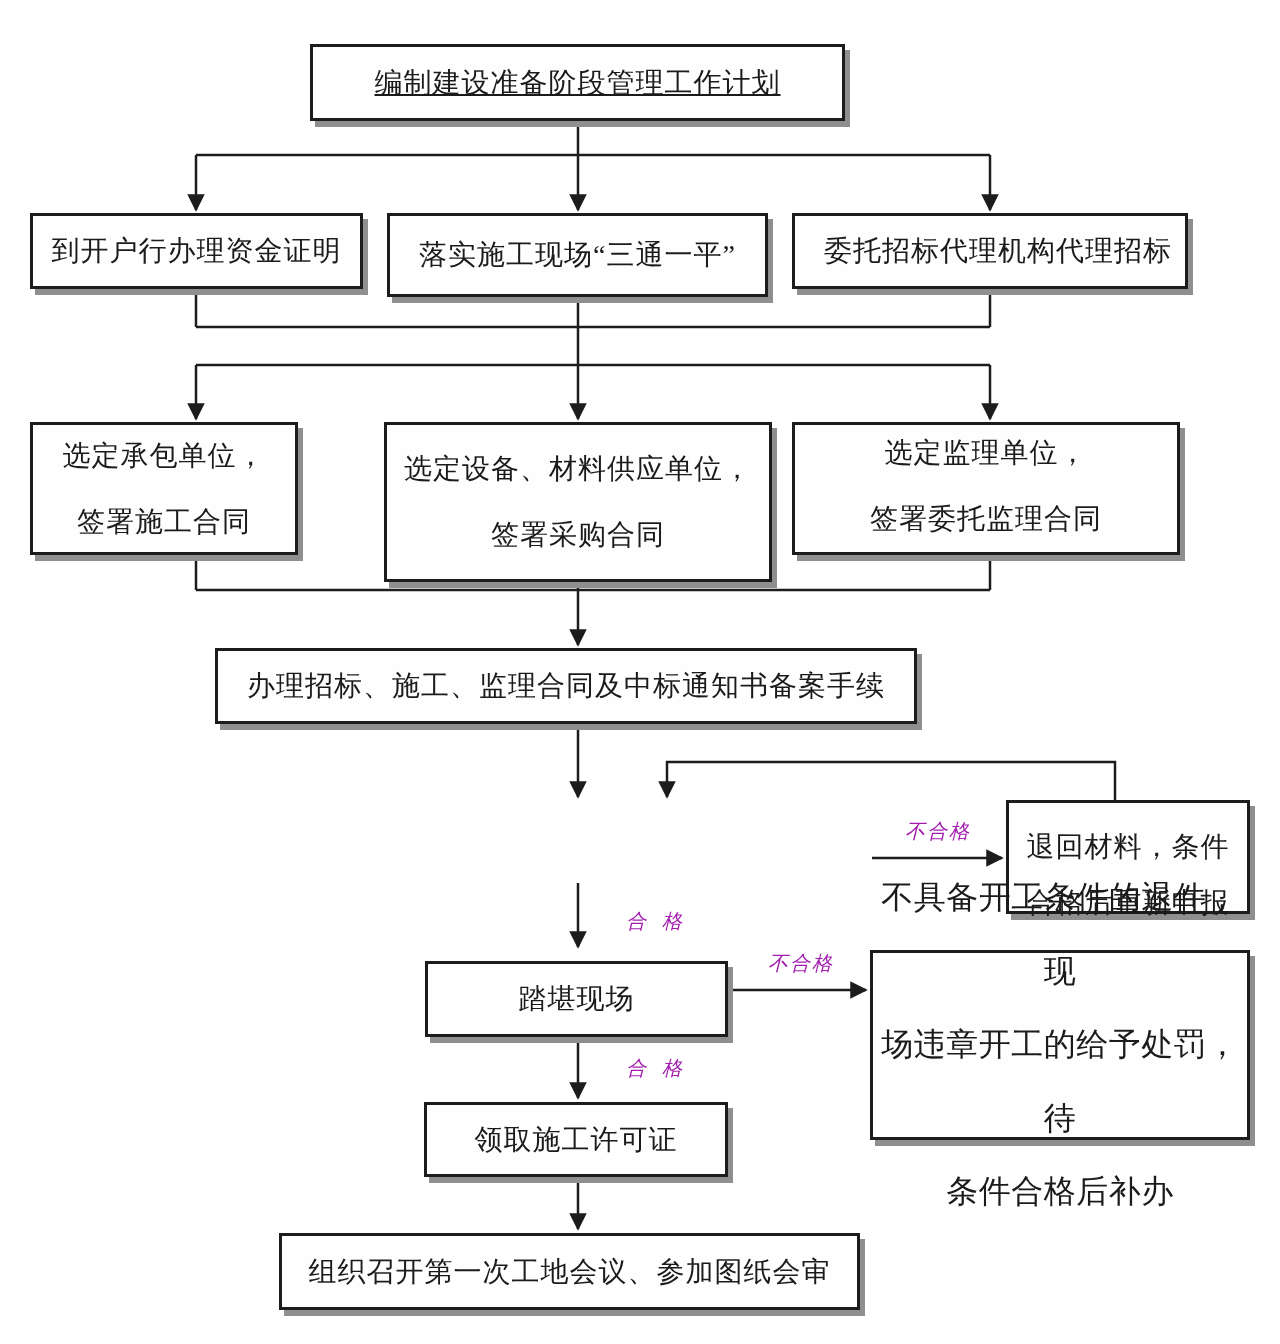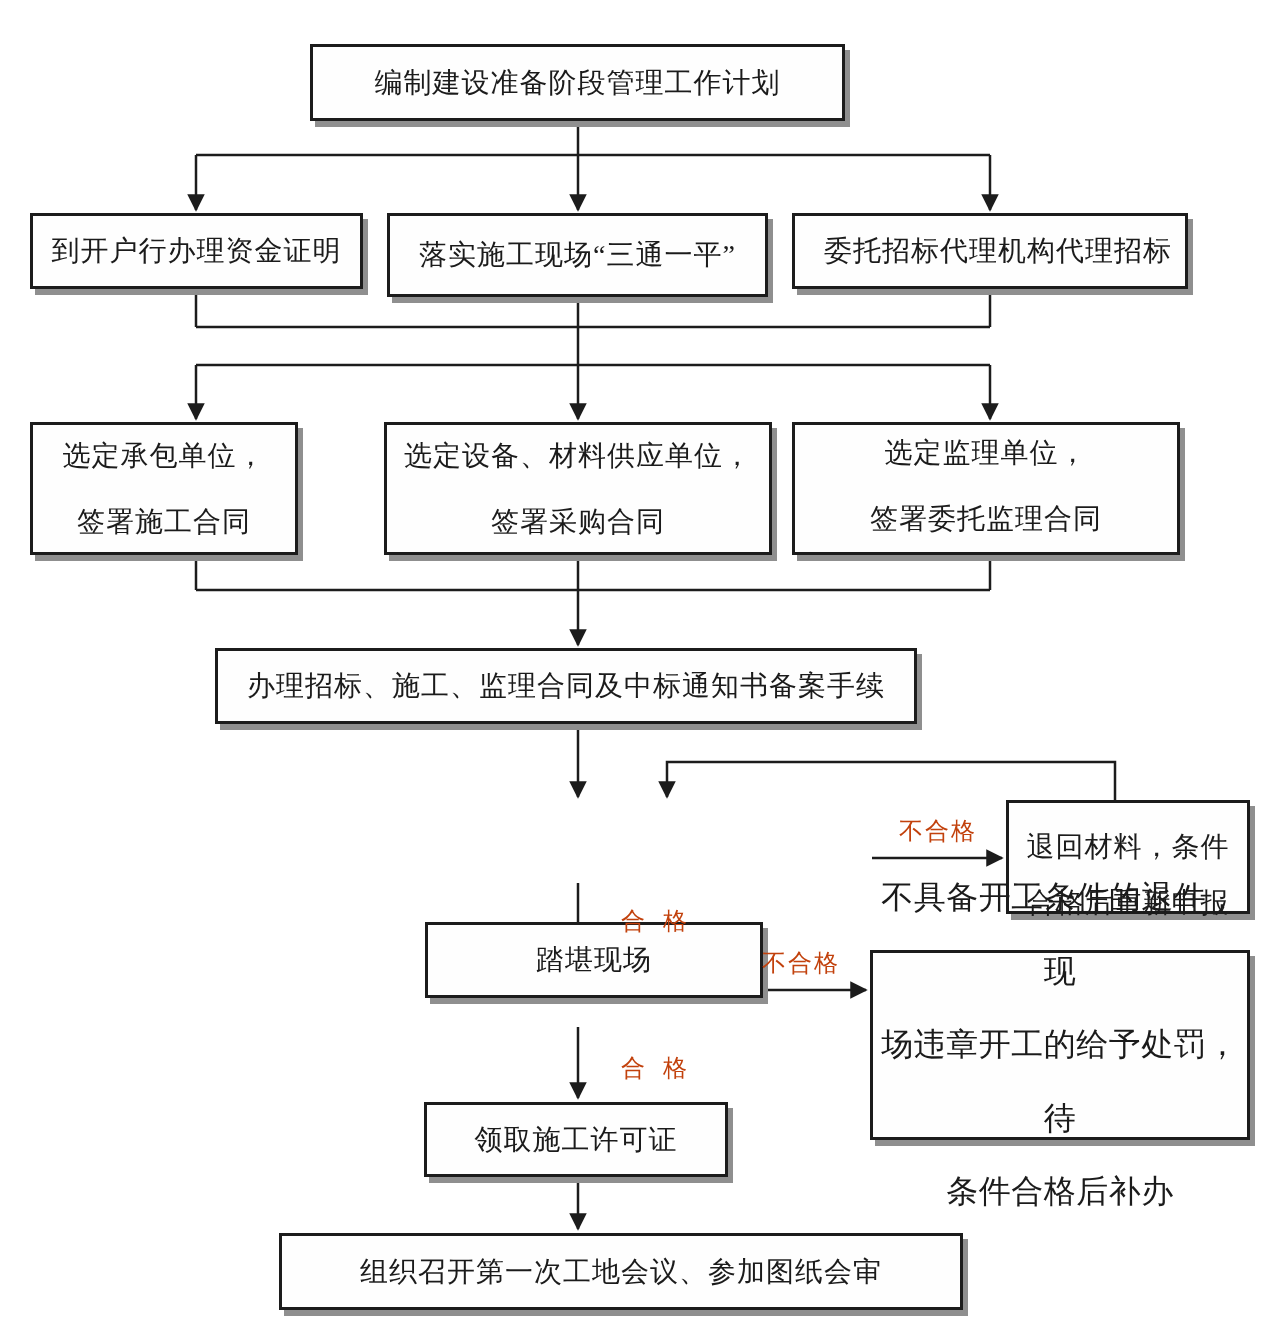--- a/index.html
+++ b/index.html
@@ -37,24 +37,25 @@
     letter-spacing: 1px;
     line-height: 1.4;
     padding: 0 6px;
   }
   .node.lh-tall  .txt { line-height: 2.35; }
   .node.lh-mid   .txt { line-height: 2.0; margin-top: 35px; }
   .node.lh-three .txt { line-height: 2.3; font-size: 32px; letter-spacing: 0.5px; }
   .edge-label {
     position: absolute;
     transform: translate(-50%, -50%);
-    font-size: 24px;
+    font-size: 20px;
     letter-spacing: 2px;
     white-space: pre;
-    color: #c2410c;
+    color: #a21caf;
+    font-style: italic;
   }
 </style>
 </head>
 <body>
 
 <div class="canvas">
 
   <svg class="wires" viewBox="0 0 1280 1344" xmlns="http://www.w3.org/2000/svg">
     <defs>
       <marker id="arr" viewBox="0 0 10 10" refX="9" refY="5" markerWidth="7" markerHeight="7" orient="auto-start-reverse">
@@ -104,76 +105,76 @@
       </g>
       <g>
         <path d="M578 1027 L578 1098" marker-end="url(#arr)"></path>
       </g>
       <g>
         <path d="M578 1177 L578 1229" marker-end="url(#arr)"></path>
       </g>
     </g>
   </svg>
 
-  <div class="node" style="left:310px; top:44px; width:535px; height:77px;">
+  <div class="node" style="left:310px; top:44px; width:535px; height:77px;text-decoration:underline;">
     <span class="txt">编制建设准备阶段管理工作计划</span>
   </div>
 
   <div class="node" style="left:30px; top:213px; width:333px; height:76px;">
     <span class="txt">到开户行办理资金证明</span>
   </div>
 
   <div class="node" style="left:387px; top:213px; width:381px; height:84px;">
     <span class="txt">落实施工现场“三通一平”</span>
   </div>
 
   <div class="node" style="left:792px; top:213px; width:396px; height:76px;padding-left:16px;">
     <span class="txt">委托招标代理机构代理招标</span>
   </div>
 
   <div class="node lh-tall" style="left:30px; top:422px; width:268px; height:133px;">
     <span class="txt">选定承包单位，
 签署施工合同</span>
   </div>
 
-  <div class="node lh-tall" style="left:384px; top:422px; width:388px; height:133px;">
+  <div class="node lh-tall" style="left:384px; top:422px; width:388px; height:160px;">
     <span class="txt">选定设备、材料供应单位，
 签署采购合同</span>
   </div>
 
   <div class="node lh-tall" style="left:792px; top:422px; width:388px; height:133px;align-items:flex-end;">
     <span class="txt">选定监理单位，
 签署委托监理合同</span>
   </div>
 
   <div class="node" style="left:215px; top:648px; width:702px; height:76px;">
     <span class="txt">办理招标、施工、监理合同及中标通知书备案手续</span>
   </div>
 
 
   <div class="node lh-mid" style="left:1006px; top:800px; width:244px; height:114px;">
     <span class="txt">退回材料，条件
 合格后重新申报</span>
   </div>
 
-  <div class="node" style="left:425px; top:922px; width:338px; height:76px;">
+  <div class="node" style="left:425px; top:961px; width:303px; height:76px;">
     <span class="txt">踏堪现场</span>
   </div>
 
   <div class="node lh-three" style="left:870px; top:950px; width:380px; height:190px;">
     <span class="txt">不具备开工条件的退件，现
 场违章开工的给予处罚，待
 条件合格后补办</span>
   </div>
 
   <div class="node" style="left:424px; top:1102px; width:304px; height:75px;">
     <span class="txt">领取施工许可证</span>
   </div>
 
-  <div class="node" style="left:279px; top:1233px; width:684px; height:77px;">
+  <div class="node" style="left:279px; top:1233px; width:581px; height:77px;">
     <span class="txt">组织召开第一次工地会议、参加图纸会审</span>
   </div>
 
   <span class="edge-label" style="left:938px; top:831px;">不合格</span>
 
   <span class="edge-label" style="left:655px; top:921px;">合  格</span>
 
   <span class="edge-label" style="left:801px; top:963px;">不合格</span>
 
   <span class="edge-label" style="left:655px; top:1068px;">合  格</span>

